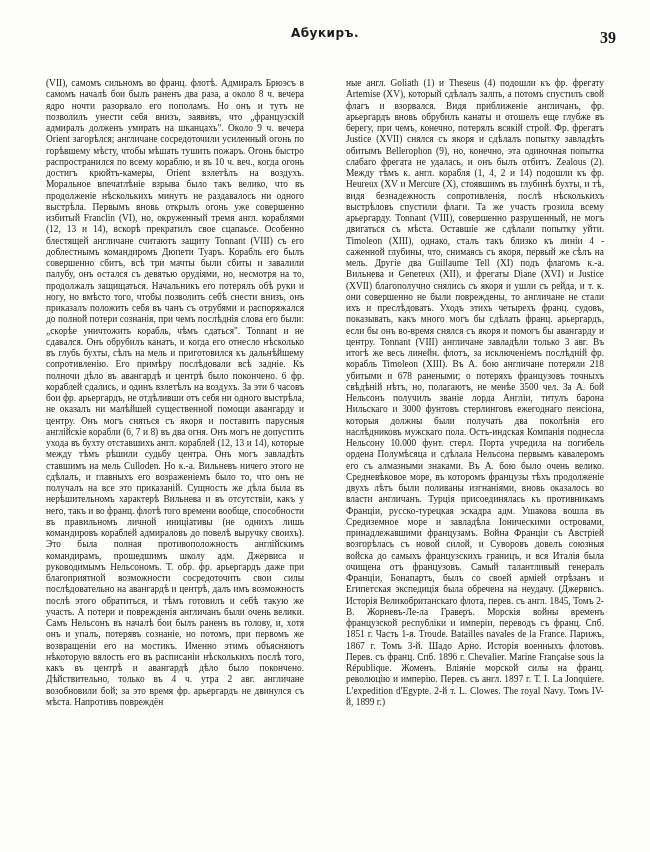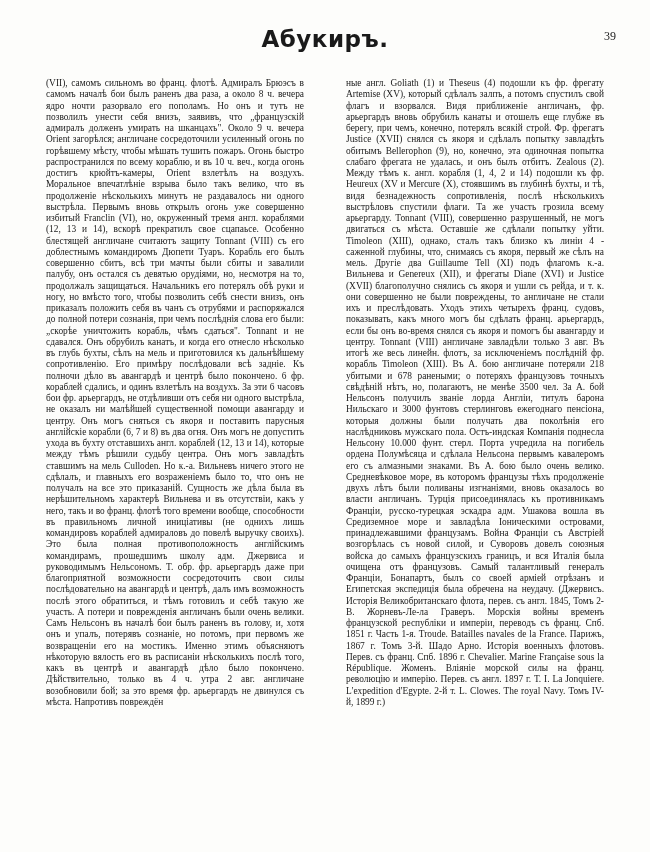--- a/index.html
+++ b/index.html
@@ -24,30 +24,30 @@
   }
   .header {
     position: relative;
     height: 30px;
     margin-bottom: 10px;
   }
   .header-title {
     text-align: center;
     font-family: "DejaVu Sans", sans-serif;
     font-weight: bold;
-    font-size: 23px;
+    font-size: 12px;
     letter-spacing: 0.5px;
   }
   .page-number {
     position: absolute;
     right: 0;
     top: 3px;
     font-family: "Liberation Serif", serif;
-    font-size: 12px;
-    font-weight: normal;
+    font-size: 16px;
+    font-weight: bold;
   }
   .columns {
     display: flex;
     gap: 18px;
     align-items: flex-start;
   }
   .col {
     width: 282px;
     font-size: 9.4px;
     line-height: 11.25px;

